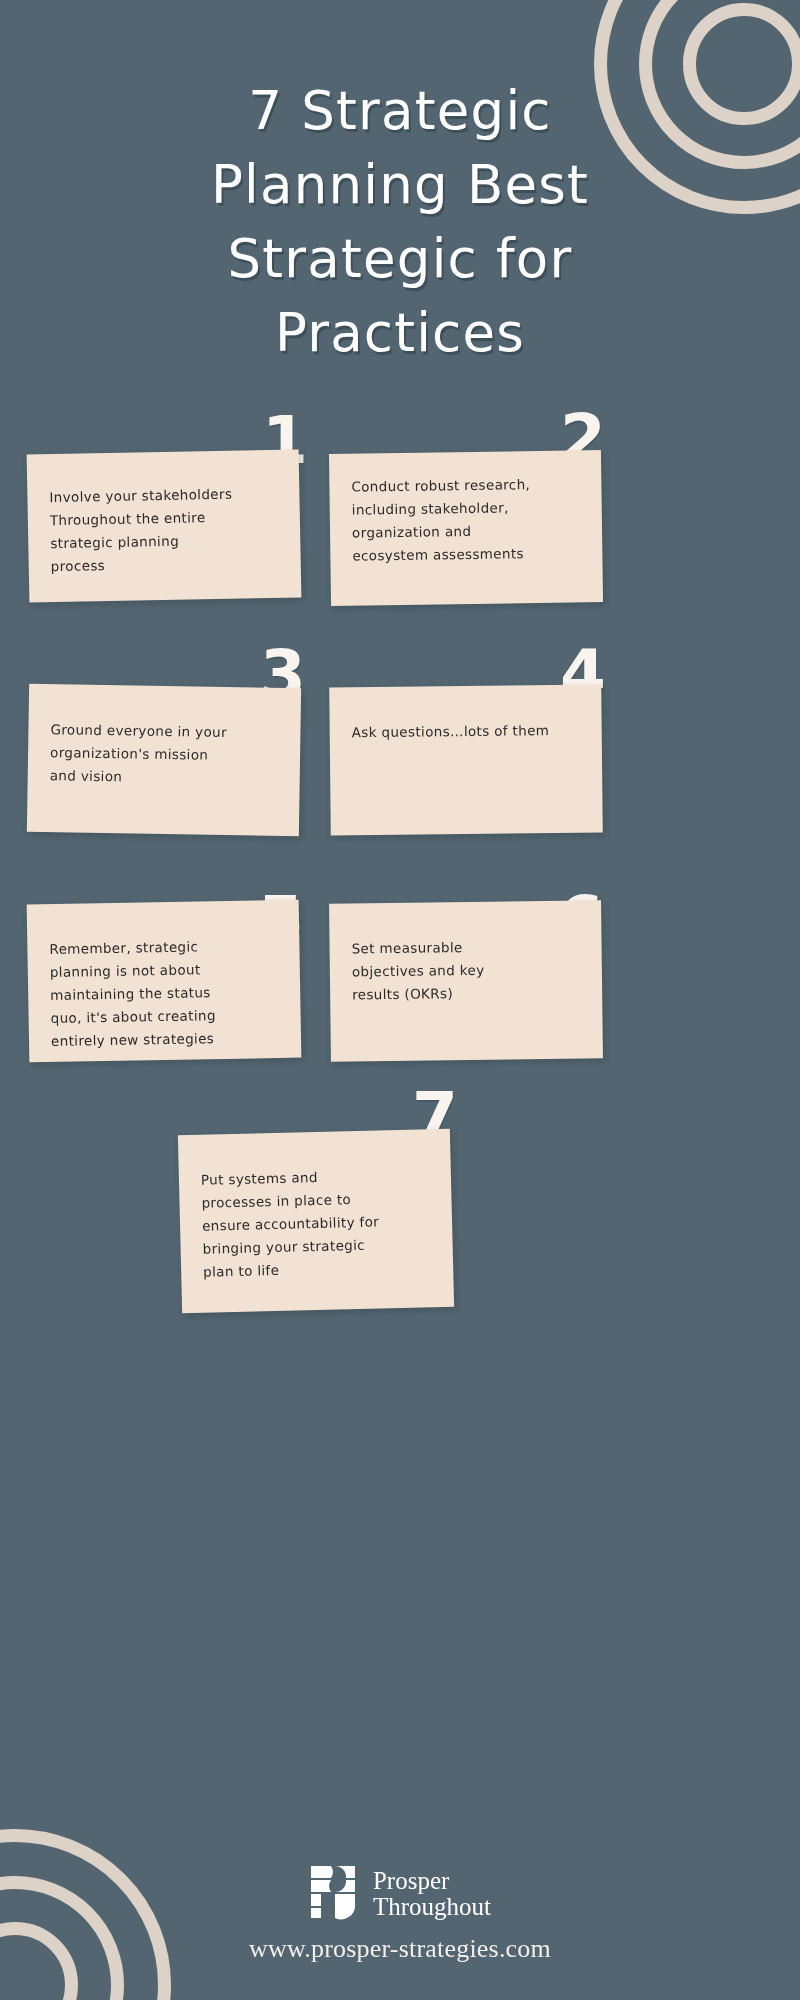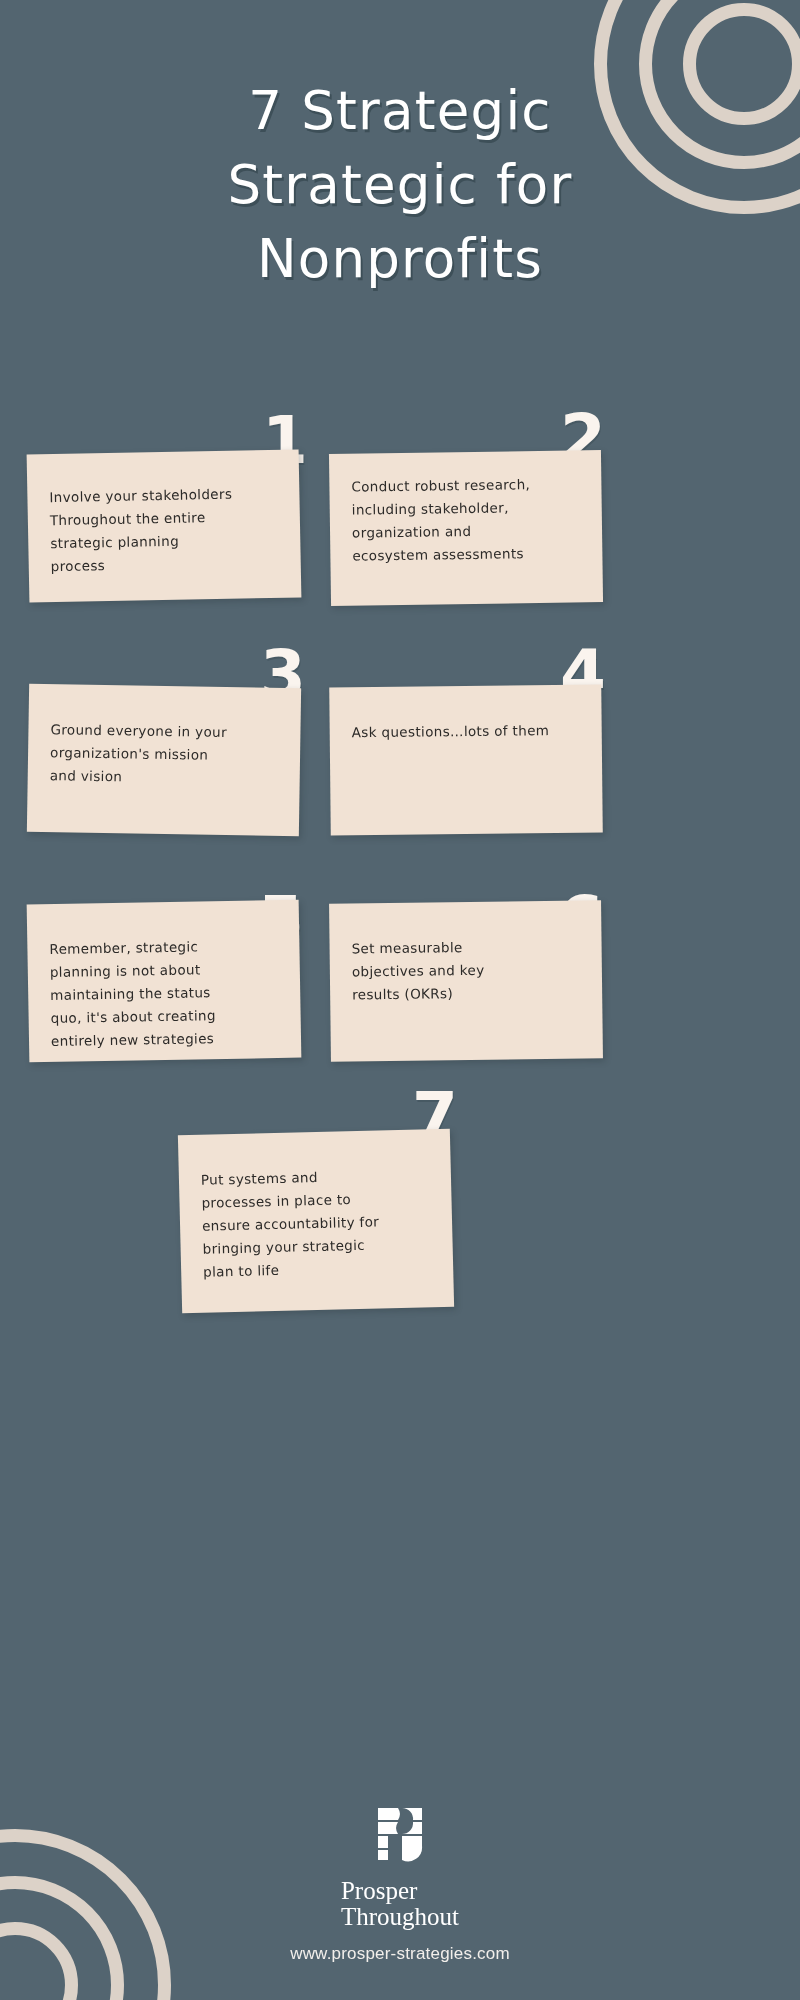--- a/index.html
+++ b/index.html
@@ -86,55 +86,56 @@
   #card-6 { left:330px; top:902px;  width:272px; height:158px; transform:rotate(-0.7deg); }
   #card-6 .body { top:34px; }
   #num-6 { left:558px; top:888px; }
 
   #card-7 { left:180px; top:1132px; width:272px; height:178px; transform:rotate(-1.4deg); }
   #card-7 .body { top:34px; }
   #num-7 { left:412px; top:1084px; }
 
   
   #footer { position:absolute; left:0; bottom:36px; width:800px; text-align:center; }
-  #logo-row { display:flex; justify-content:center; align-items:center; gap:16px;flex-direction:column; }
+  #logo-row { display:flex; justify-content:center; align-items:flex-end; gap:16px; }
   #logo-mark { width:48px; height:56px; flex:0 0 auto; }
   #logo-words {
     text-align:left;
     font-family:"Liberation Serif", serif;
     font-size:25px;
     line-height:26px;
     color:#FFFFFF;
   }
   #site-url {
     margin-top:14px;
-    font-family:Liberation Sans, sans-serif;
-    font-size:17px;
+    font-family:Liberation Serif, serif;
+    font-size:26px;
     letter-spacing:0.2px;
     color:#F2EFEB;
   }
 </style>
 </head>
 <body>
 
 <div class="deco" id="deco-tr">
   <div class="ring" style="width:300px;height:300px;"></div>
   <div class="ring" style="width:210px;height:210px;"></div>
   <div class="ring" style="width:122px;height:122px;"></div>
 </div>
 <div class="deco" id="deco-bl">
   <div class="ring" style="width:312px;height:312px;"></div>
   <div class="ring" style="width:218px;height:218px;"></div>
   <div class="ring" style="width:126px;height:126px;"></div>
 </div>
 
 <div id="title-block">
   <span class="tline">7 Strategic</span>
+  <span class="tline">Planning Best</span>
   <span class="tline">Strategic for</span>
-  <span class="tline">Nonprofits</span>
+  <span class="tline">Practices</span>
 </div>
 
 <div class="num" id="num-1">1</div>
 <div class="card" id="card-1">
   <div class="body">Involve your stakeholders
 Throughout the entire
 strategic planning
 process</div>
 </div>
 

